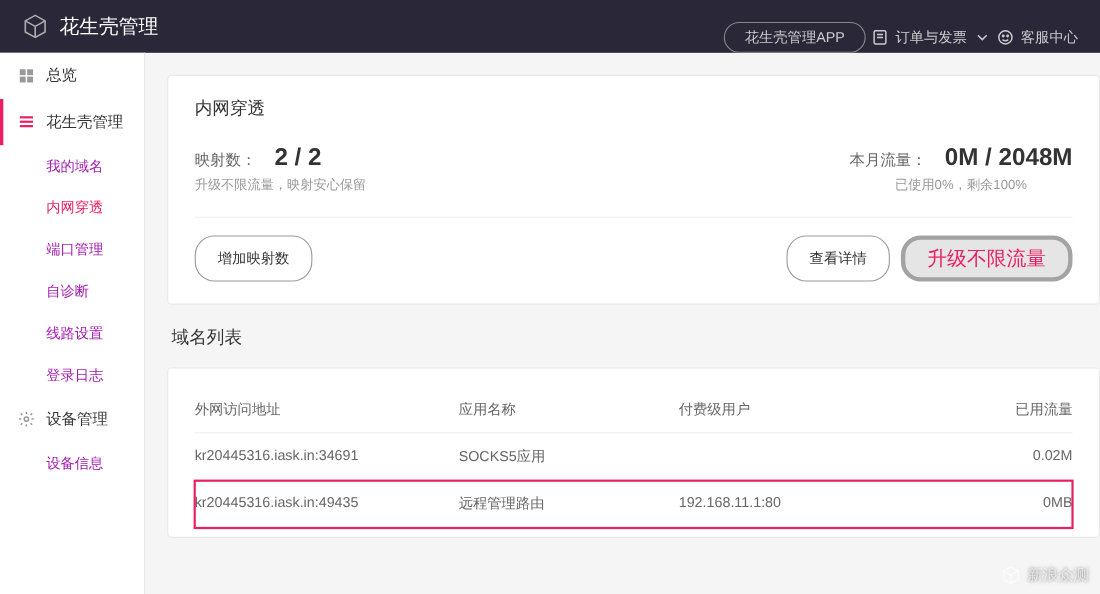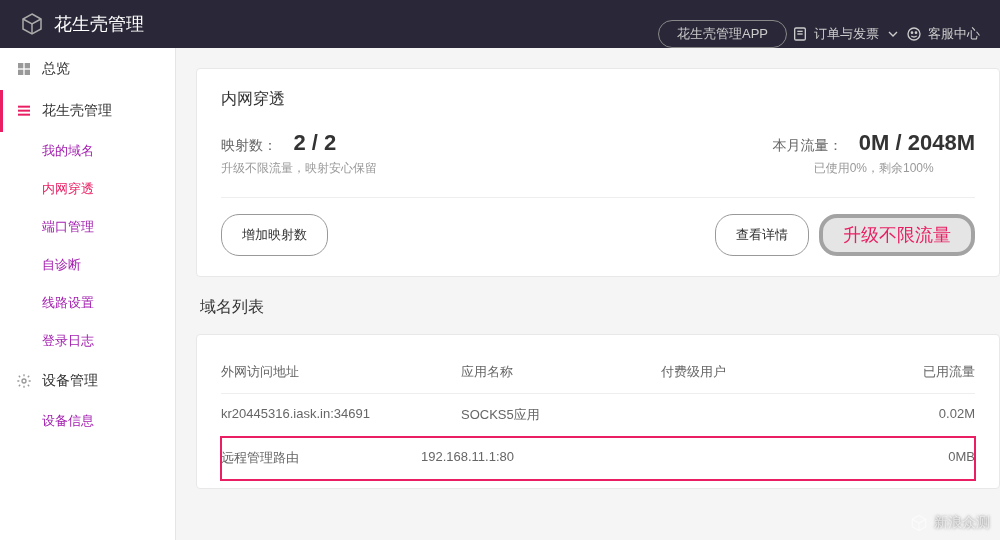--- a/index.html
+++ b/index.html
@@ -6,21 +6,21 @@
 body { background: #f5f5f5; width: 1000px; height: 540px; overflow: hidden; position: relative; }
 
 .header { background: #2a2838; height: 48px; display: flex; align-items: center; padding: 0 20px; color: #fff; }
 .header-logo { display: flex; align-items: center; gap: 10px; font-size: 18px; }
 .cube-icon { width: 24px; height: 24px; }
 .header-right { margin-left: auto; display: flex; align-items: center; gap: 5px; margin-top: 20px; }
 .pill-btn { border: 1px solid #888; border-radius: 18px; padding: 4px 18px; font-size: 13px; color: #ccc; }
 .header-link { display: flex; align-items: center; gap: 6px; color: #ccc; font-size: 13px; }
 
 .body { display: flex; height: 492px; }
-.sidebar { width: 176px; background: #fff; border-right: 1px solid #e5e5e5; }
+.sidebar { width: 132px; background: #fff; border-right: 1px solid #e5e5e5; }
 .side-item { display: flex; align-items: center; gap: 10px; padding: 12px 16px; font-size: 14px; color: #666; cursor: pointer; }
 .side-item.top { color: #333; }
 .side-item.active-sec { color: #333; border-left: 3px solid #e91e63; padding-left: 13px; }
 .side-sub { padding: 10px 16px 10px 42px; font-size: 13px; color: #a21caf; cursor: pointer; }
 .side-sub.active { color: #e91e63; }
 .icon16 { width: 16px; height: 16px; display: inline-block; }
 
 .main { flex: 1; padding: 20px 0 0 20px; overflow: hidden; }
 .card { background: #fff; border: 1px solid #e8e8e8; border-radius: 4px; padding: 20px 24px; margin-bottom: 20px; margin-right: 0; }
 .section-title { font-size: 16px; color: #333; margin-bottom: 20px; }
@@ -150,20 +150,21 @@
         <div class="c3">付费级用户</div>
         <div class="c4">已用流量</div>
       </div>
       <div class="trow">
         <div class="c1">kr20445316.iask.in:34691</div>
         <div class="c2">SOCKS5应用</div>
         <div class="c3"></div>
         <div class="c4">0.02M</div>
       </div>
       <div class="trow highlight">
+        <div class="c1">kr20445316.iask.in:49435</div>
         <div class="c2">远程管理路由</div>
         <div class="c3">192.168.11.1:80</div>
         <div class="c4">0MB</div>
       </div>
     </div>
   </div>
 </div>
 
 <div class="watermark">
   <svg width="18" height="18" viewBox="0 0 24 24" fill="none" stroke="rgba(255,255,255,0.6)" stroke-width="1.5">

